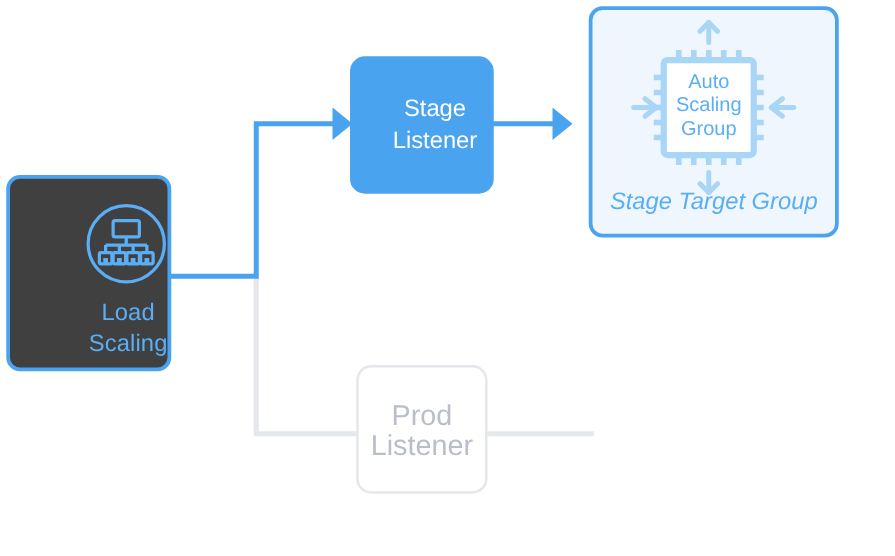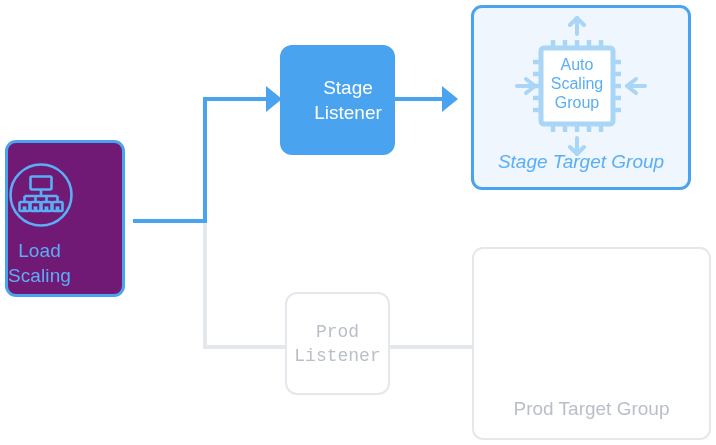--- a/index.html
+++ b/index.html
@@ -29,26 +29,26 @@
   
   .card {
     position: absolute;
     box-sizing: border-box;
     border-radius: 11px;
   }
 
   
   .lb-card {
     left: 5px; top: 140px;
-    width: 120px; height: 157px;
-    background: #701a75;
+    width: 132px; height: 157px;
+    background: #404040;
     border: 3px solid #4aa3ef;
     display: flex;
     flex-direction: column;
-    align-items: flex-start;
+    align-items: flex-end;
     justify-content: flex-start;
     padding-top: 19px;
   }
   .lb-icon { width: 66px; height: 66px; display:block; }
   .lb-label {
     margin-top: 10px;
     color: #59aef5;
     font-size: 19px;
     line-height: 25px;
     text-align: center;
@@ -79,30 +79,29 @@
     width: 105px; height: 103px;
     background: #ffffff;
     border: 2px solid #e4e7ec;
     border-radius: 12px;
     display: flex;
     align-items: center;
     justify-content: center;
   }
   .prod-listener .txt {
     color: #b9bec9;
-    font-size: 18px;
+    font-size: 23px;
     line-height: 24px;
     text-align: center;
-    font-family: Liberation Mono, monospace;
   }
 
   
   .stage-tg {
     left: 471px; top: 5px;
-    width: 220px; height: 185px;
+    width: 200px; height: 185px;
     background: #eff6fd;
     border: 3px solid #4aa3ef;
     border-radius: 11px;
   }
   .stage-tg .tg-label {
     position: absolute;
     left: 0; right: 0;
     bottom: 14px;
     text-align: center;
     color: #59aef5;
@@ -242,17 +241,14 @@
           <path d="M131,63 L122,70 L131,77"></path>
         </g>
         <text x="72" y="54" text-anchor="middle" fill="#59aef5" font-family="Liberation Sans, sans-serif" font-size="16">Auto</text>
         <text x="72" y="73" text-anchor="middle" fill="#59aef5" font-family="Liberation Sans, sans-serif" font-size="16">Scaling</text>
         <text x="72" y="92" text-anchor="middle" fill="#59aef5" font-family="Liberation Sans, sans-serif" font-size="16">Group</text>
       </svg>
     </div>
     <div class="tg-label">Stage Target Group</div>
   </div>
 
-  <div class="card prod-tg">
-    <div class="tg-label">Prod Target Group</div>
-  </div>
 
 </div>
 
 </body></html>

